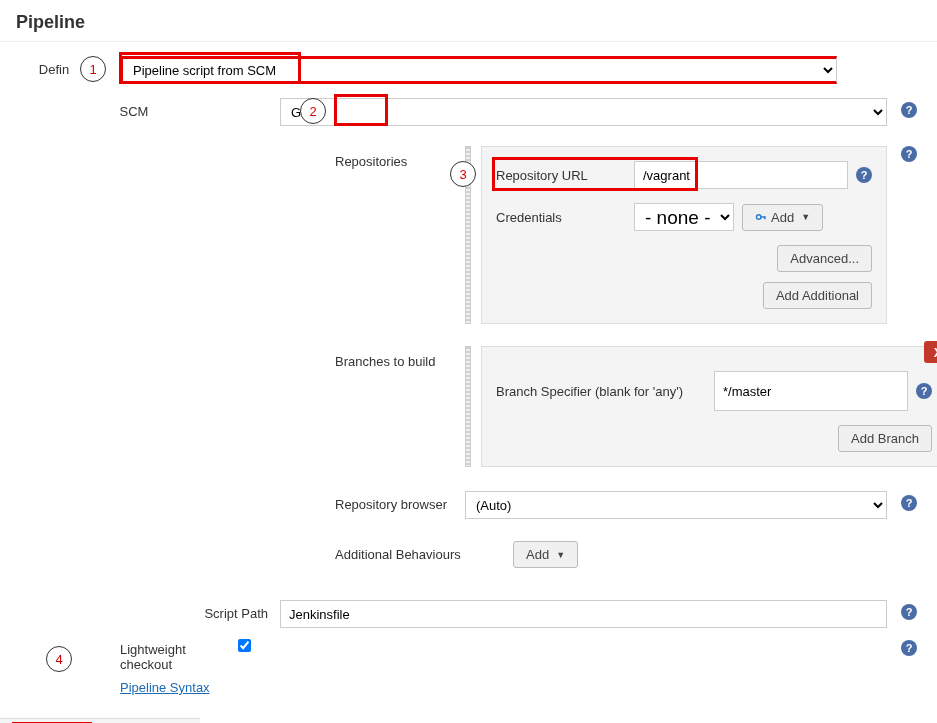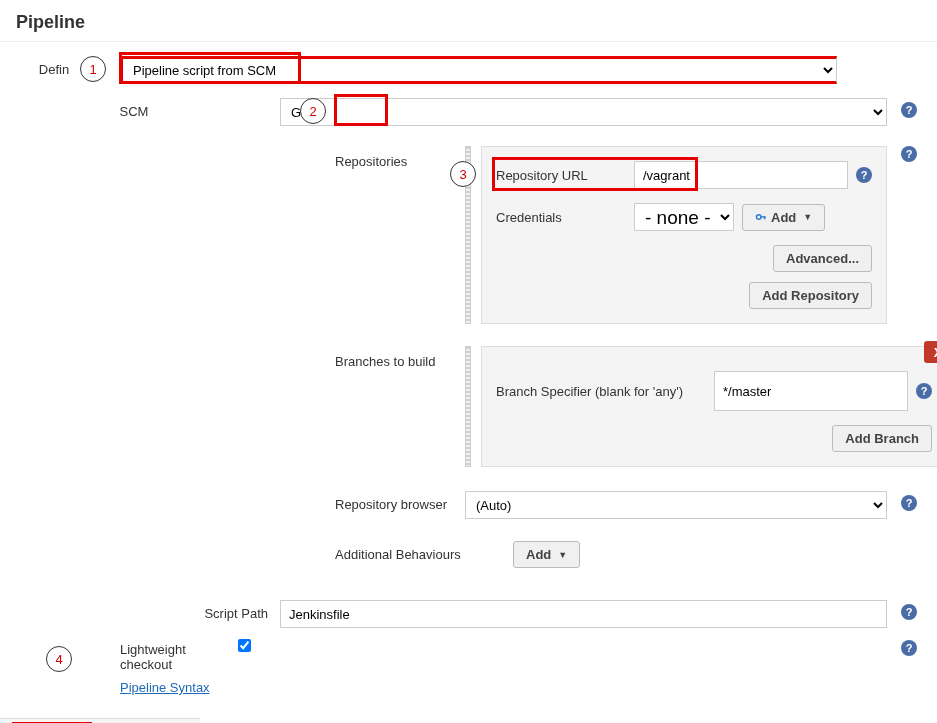--- a/index.html
+++ b/index.html
@@ -134,21 +134,20 @@
     background: #f0f0f0;
     border: 1px solid #bbb;
     border-radius: 3px;
     padding: 5px 12px;
     font-size: 13px;
     color: #444;
     cursor: pointer;
     display: inline-flex;
     align-items: center;
     gap: 4px;
-    font-weight: bold;
   }
   .btn .key-icon {
     width: 12px; height: 12px;
     display:inline-block;
   }
   .right-align {
     display: flex;
     justify-content: flex-end;
     margin-top: 10px;
   }
@@ -291,21 +290,21 @@
               </svg>
             <span>Add</span>
             <span class="caret">▼</span>
           </button>
         </div>
 
         <div class="right-align">
           <button class="btn">Advanced...</button>
         </div>
         <div class="right-align">
-          <button class="btn">Add Repository</button>
+          <button class="btn">Add Additional</button>
         </div>
       </div>
     </div>
   </div>
 
   <div class="row" style="margin-top:6px;">
     <div style="width:465px; text-align:left; padding-left:335px; padding-top:6px;">Branches to build</div>
   </div>
 
   <div style="margin-left:465px; margin-right:50px; margin-top:-30px; position:relative;">

